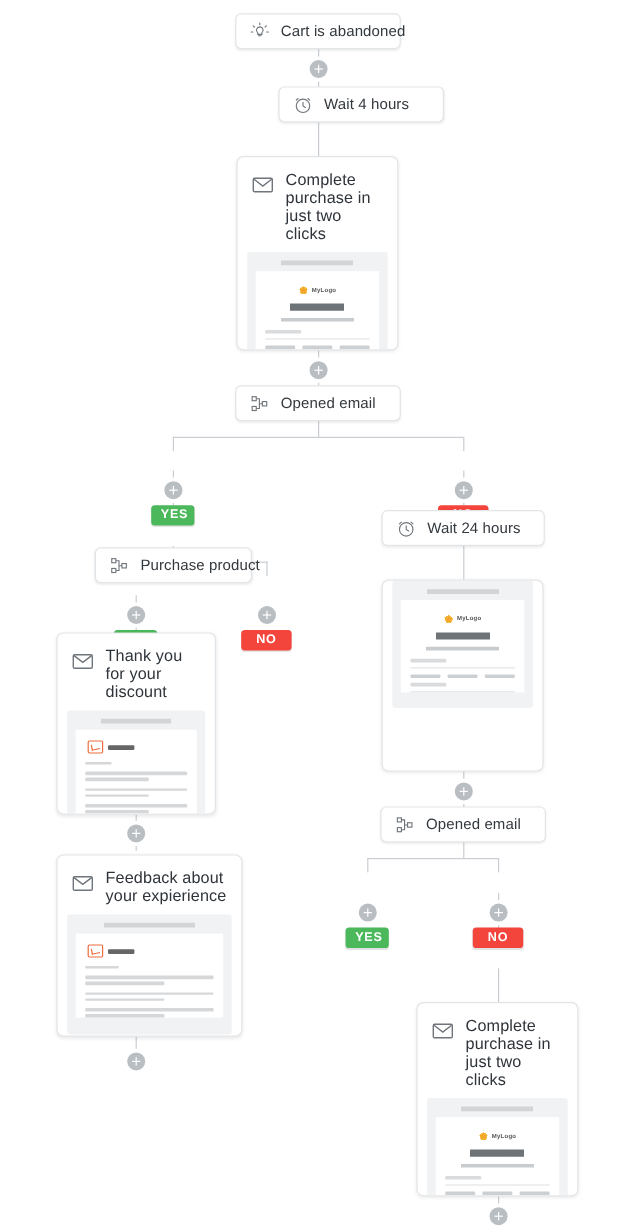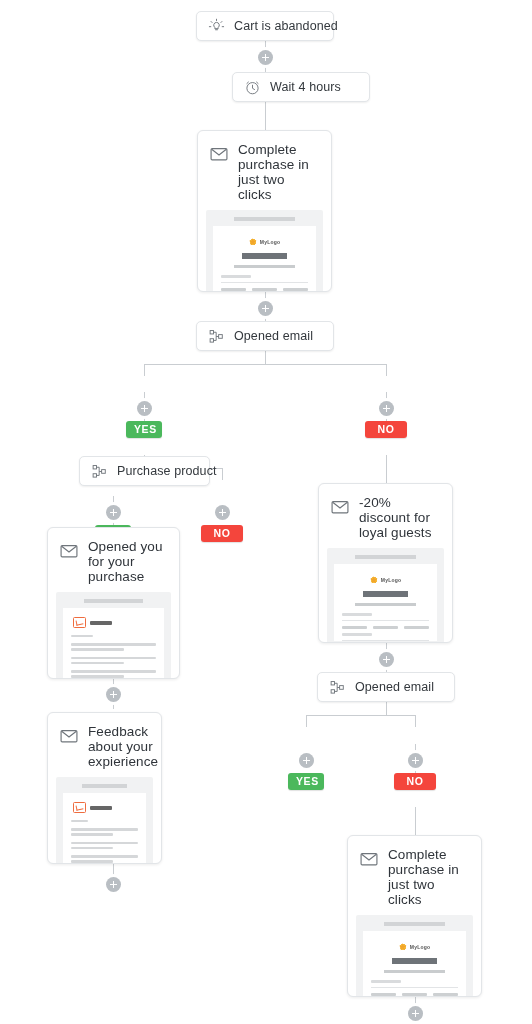--- a/index.html
+++ b/index.html
@@ -217,33 +217,41 @@
   <div class="node" style="left:79px;top:425px;width:131px;margin-top:31px;">
     <svg class="ico" viewBox="0 0 20 20">
       <rect x="2.5" y="3" width="4" height="4" fill="none" stroke="#6f757b" stroke-width="1.1"></rect>
       <rect x="2.5" y="12.6" width="4" height="4" fill="none" stroke="#6f757b" stroke-width="1.1"></rect>
       <rect x="12.5" y="7.8" width="4.3" height="4.3" fill="none" stroke="#6f757b" stroke-width="1.1"></rect>
       <path d="M6.6 5h3v5h3M6.6 14.6h3v-4.6" fill="none" stroke="#6f757b" stroke-width="1.1"></path>
     </svg>
     <span class="lbl">Purchase product</span>
   </div>
 
+  <div class="node" style="left:318px;top:425px;width:136px;">
+    <svg class="ico" viewBox="0 0 20 20">
+      <circle cx="10" cy="10.8" r="6.6" fill="none" stroke="#6f757b" stroke-width="1.1"></circle>
+      <path d="M10 7.3v3.6l2.4 1.5" fill="none" stroke="#6f757b" stroke-width="1.1" stroke-linecap="round"></path>
+      <path d="M14.8 3.6l1.8 1.7M5.2 3.6L3.4 5.3" fill="none" stroke="#6f757b" stroke-width="1.1" stroke-linecap="round"></path>
+    </svg>
+    <span class="lbl">Wait 24 hours</span>
+  </div>
 
   <div class="badge yes" style="left:95px;top:479px;width:36px;">YES</div>
   <div class="badge no" style="left:201px;top:479px;width:42px;">NO</div>
   <div class="plus" style="left:106px;top:505px;"></div>
   <div class="plus" style="left:215px;top:505px;"></div>
 
   <div class="emailcard" style="left:47px;top:527px;width:133px;height:152px;">
     <div class="ec-head">
       <svg class="env" viewBox="0 0 24 24">
         <rect x="2.5" y="5.5" width="19" height="13.5" rx="1.3" fill="none" stroke="#6f757b" stroke-width="1.4"></rect>
         <path d="M3.2 6.4L12 13.2l8.8-6.8" fill="none" stroke="#6f757b" stroke-width="1.4"></path>
       </svg>
-      <div class="ec-title">Opened you for your purchase</div>
+      <div class="ec-title">Thank you for your discount</div>
     </div>
     <div class="ec-body">
       <div class="ec-pre"></div>
       <div class="ec-inner">
         <div class="lt-logo">
             <span class="mark"></span>
             <span class="nm"></span>
           </div>
         <div class="p">
             <i class="xs"></i>
@@ -259,21 +267,21 @@
         <div class="p">
             <i></i>
             <i class="sh"></i>
           </div>
 
       </div>
     </div>
   </div>
   <div class="plus" style="left:106px;top:687px;"></div>
 
-  <div class="emailcard" style="left:47px;top:712px;width:115px;height:152px;">
+  <div class="emailcard" style="left:47px;top:712px;width:155px;height:152px;">
     <div class="ec-head">
       <svg class="env" viewBox="0 0 24 24">
         <rect x="2.5" y="5.5" width="19" height="13.5" rx="1.3" fill="none" stroke="#6f757b" stroke-width="1.4"></rect>
         <path d="M3.2 6.4L12 13.2l8.8-6.8" fill="none" stroke="#6f757b" stroke-width="1.4"></path>
       </svg>
       <div class="ec-title">Feedback about your expierience</div>
     </div>
     <div class="ec-body">
       <div class="ec-pre"></div>
       <div class="ec-inner">
@@ -296,27 +304,20 @@
             <i></i>
             <i class="sh"></i>
           </div>
 
       </div>
     </div>
   </div>
   <div class="plus" style="left:106px;top:877px;"></div>
 
   <div class="emailcard" style="left:318px;top:483px;width:135px;height:160px;">
-    <div class="ec-head">
-      <svg class="env" viewBox="0 0 24 24">
-        <rect x="2.5" y="5.5" width="19" height="13.5" rx="1.3" fill="none" stroke="#6f757b" stroke-width="1.4"></rect>
-        <path d="M3.2 6.4L12 13.2l8.8-6.8" fill="none" stroke="#6f757b" stroke-width="1.4"></path>
-      </svg>
-      <div class="ec-title">-20% discount for loyal guests</div>
-    </div>
     <div class="ec-body">
       <div class="ec-pre"></div>
       <div class="ec-inner">
         <div class="logo-row">
             <span class="logo-star"></span>
             <span class="logo-txt">MyLogo</span>
           </div>
         <div class="hl-head"></div>
         <div class="hl-sub"></div>
         <div class="hl-line" style="width:34%"></div>

